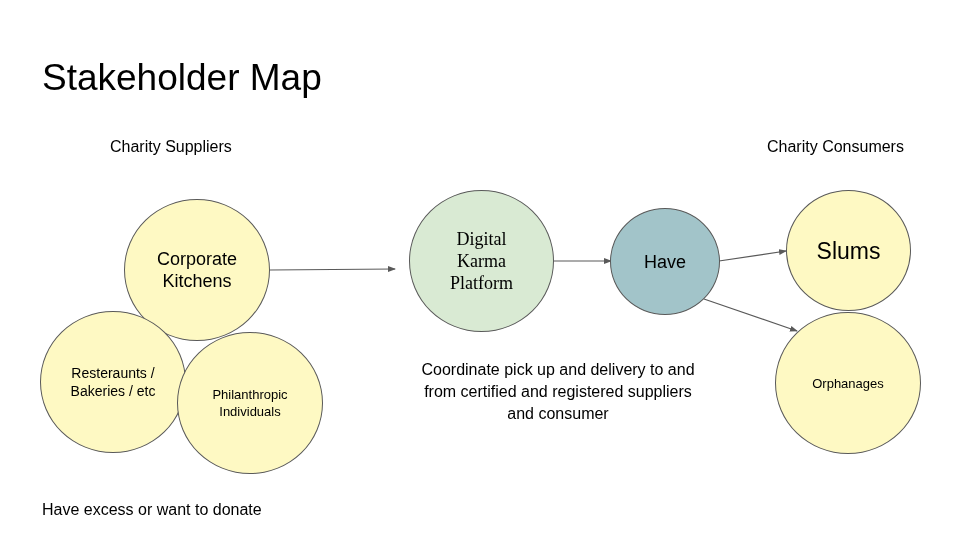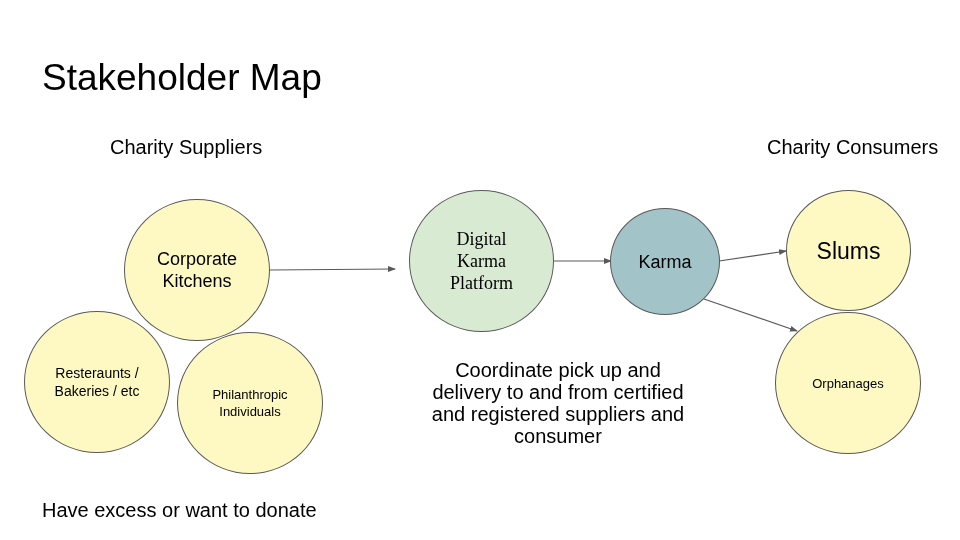--- a/index.html
+++ b/index.html
@@ -1,19 +1,19 @@
 <!DOCTYPE html>
 <html><head>
   <meta charset="utf-8">
   <style>
     html, body { margin: 0; padding: 0; background: #ffffff; }
     body { width: 960px; height: 540px; position: relative; overflow: hidden; font-family: "Liberation Sans", sans-serif; color: #000; }
     .abs { position: absolute; }
     .title { left: 42px; top: 56px; font-size: 37px; line-height: 44px; }
-    .label { font-size: 20px; line-height: 22px; }
+    .label { font-size: 16px; line-height: 22px; }
     .circle { position: absolute; border-radius: 50%; border: 1px solid #595959; box-sizing: border-box;
               display: flex; align-items: center; justify-content: center; text-align: center; }
     .grey { background: #fef9c3; }
     .green { background: #d9ead3; }
     .teal { background: #a2c4c9; }
     .ctext { display: block; }
     svg.arrows { position: absolute; left: 0; top: 0; }
   </style>
 </head>
 <body>
@@ -32,34 +32,34 @@
   <line x1="270" y1="270" x2="395" y2="269" stroke="#595959" stroke-width="1.2" marker-end="url(#ah)"></line>
   <line x1="554" y1="261" x2="611" y2="261" stroke="#595959" stroke-width="1.2" marker-end="url(#ah)"></line>
   <line x1="719" y1="261" x2="786" y2="251" stroke="#595959" stroke-width="1.2" marker-end="url(#ah)"></line>
   <line x1="704" y1="299" x2="797" y2="331" stroke="#595959" stroke-width="1.2" marker-end="url(#ah)"></line>
 </svg>
 
 <div class="circle grey" style="left:124px; top:199px; width:146px; height:142px; font-size:18px; line-height:22px;">
   <span class="ctext" style="width:90px;">Corporate Kitchens</span>
 </div>
 
-<div class="circle grey" style="left:24px; top:311px; width:146px; height:142px; font-size:14px; line-height:18px;">
+<div class="circle grey" style="left:40px; top:311px; width:146px; height:142px; font-size:14px; line-height:18px;">
   <span class="ctext" style="width:92px;">Resteraunts / Bakeries / etc</span>
 </div>
 
 <div class="circle grey" style="left:177px; top:332px; width:146px; height:142px; font-size:13px; line-height:17px;justify-content:center;">
   <span class="ctext" style="width:100px;">Philanthropic Individuals</span>
 </div>
 
 <div class="circle green" style="left:409px; top:190px; width:145px; height:142px; font-size:18px; line-height:22px;font-family:Liberation Serif, serif;">
   <span class="ctext" style="width:80px;">Digital Karma Platform</span>
 </div>
 
 <div class="circle teal" style="left:610px; top:208px; width:110px; height:107px; font-size:18px; line-height:22px;">
-  <span class="ctext">Karma</span>
+  <span class="ctext">Have</span>
 </div>
 
 <div class="circle grey" style="left:786px; top:190px; width:125px; height:121px; font-size:23px; line-height:22px;">
   <span class="ctext">Slums</span>
 </div>
 
 <div class="circle grey" style="left:775px; top:312px; width:146px; height:142px; font-size:13px; line-height:17px;">
   <span class="ctext">Orphanages</span>
 </div>
 

